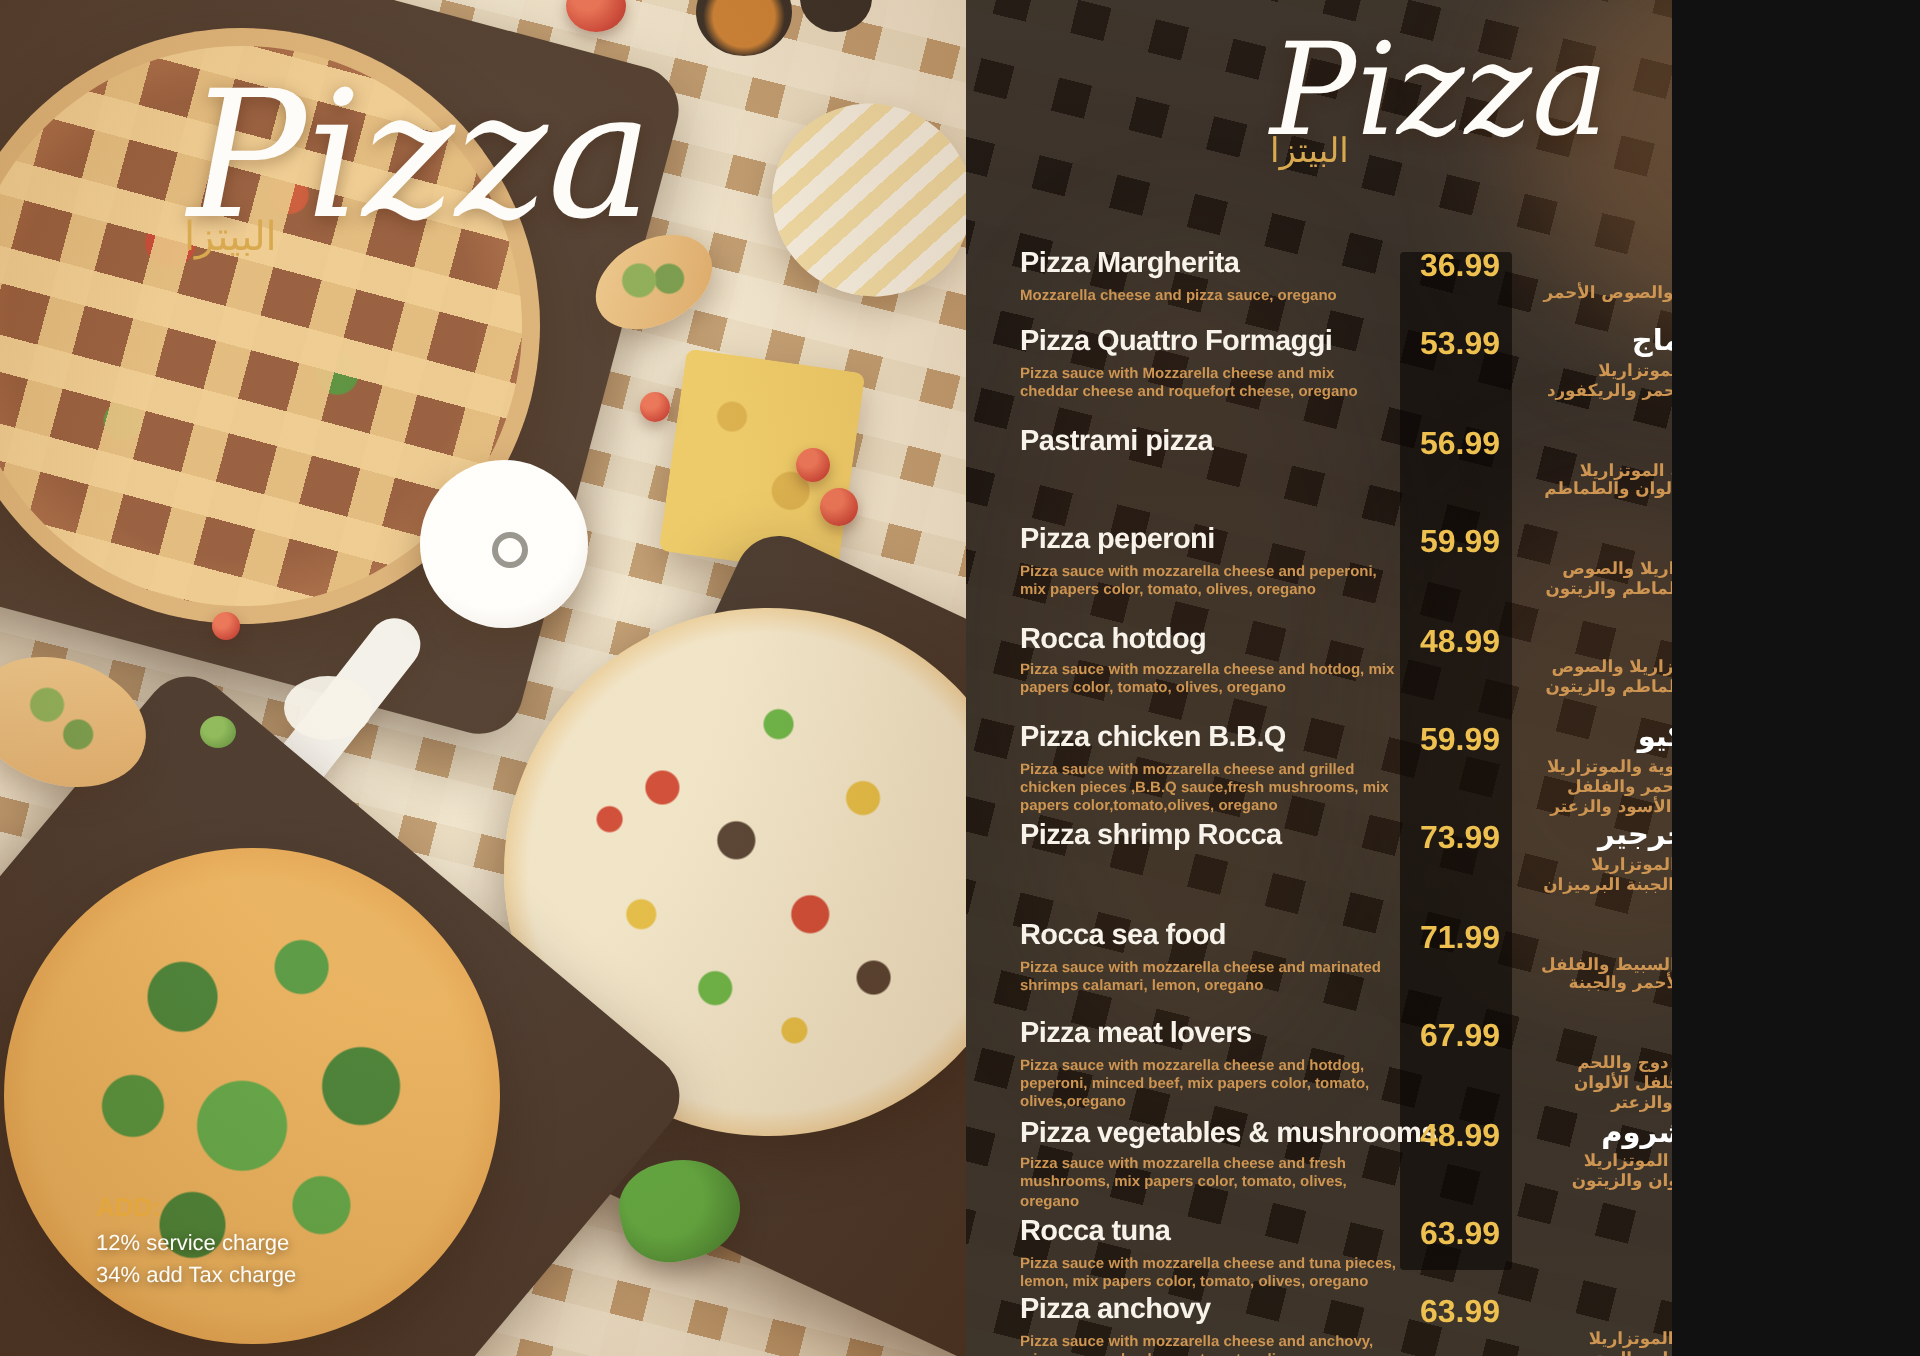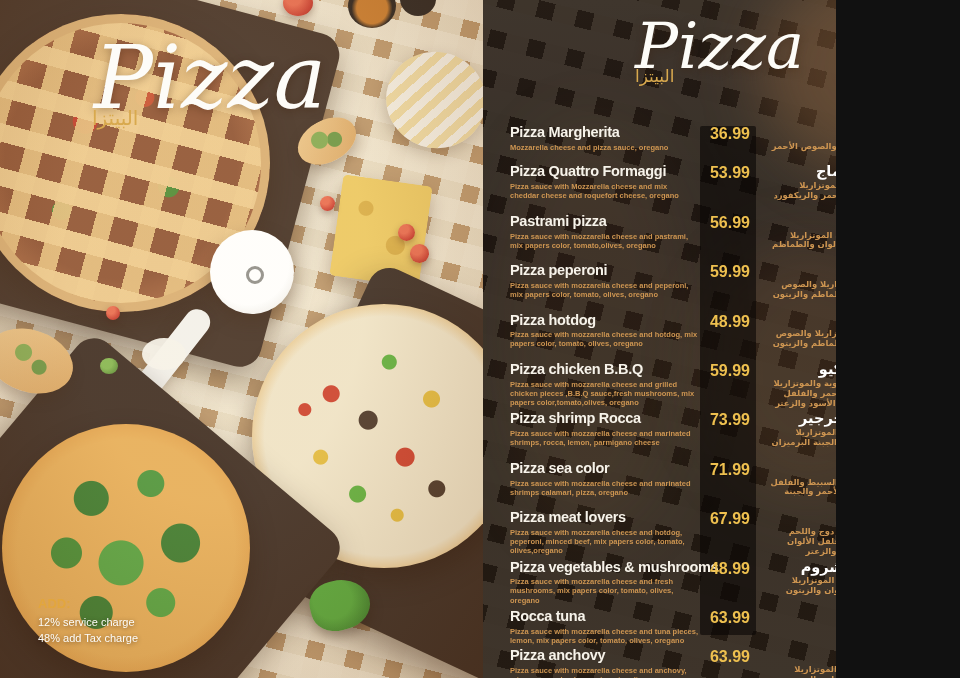--- a/index.html
+++ b/index.html
@@ -117,21 +117,21 @@
     font-family:"DejaVu Serif",serif;font-style:italic;font-weight:400;color:#fdfcf8;
     text-shadow:0 2px 8px rgba(60,30,10,.35);line-height:1;
   }
   .left-title .script-word{font-size:88px;}
   .title-ar{
     font-family:"DejaVu Sans",sans-serif;font-weight:normal;color:#d8a94e;
     text-align:left;direction:rtl;
   }
   .left-title .title-ar{font-size:20px;margin-top:-16px;padding-right:4px;}
 
-  .add-note{position:absolute;left:38px;top:594px;z-index:50;line-height:1.5;}
+  .add-note{position:absolute;left:48px;top:594px;z-index:50;line-height:1.5;}
   .add-label{color:#e2a63d;font-weight:bold;font-size:13px;}
   .add-line{color:#fdfcf8;font-weight:normal;font-size:11px;text-shadow:0 1px 4px rgba(40,20,5,.5);}
 
   
   .right-half{
     position:absolute;left:483px;top:0;width:477px;height:678px;overflow:hidden;
     background:linear-gradient(180deg,#251c15 0%,#1b1410 35%,#201811 70%,#241b13 100%);
   }
   .right-weave{position:absolute;inset:-40px;opacity:.13;
     background-image:
@@ -198,21 +198,21 @@
     <div class="shape pepper"></div>
 
     <div class="left-title">
       <div class="script-word">Pizza</div>
       <div class="title-ar">البيتزا</div>
     </div>
 
     <div class="add-note">
       <div class="add-label">ADD:</div>
       <div class="add-line">12% service charge</div>
-      <div class="add-line">48% add Tax charge</div>
+      <div class="add-line">34% add Tax charge</div>
     </div>
 
     <div class="left-tint"></div>
   </div>
 
   <div class="right-half">
     <div class="right-weave"></div>
     <div class="ghost g1"></div>
     <div class="ghost g2"></div>
     <div class="ghost g3"></div>
@@ -245,21 +245,20 @@
     <div class="price">53.99</div>
     <div class="ar-block">
       <div class="ar-name" dir="rtl">بيتزا كواتروفورماج</div>
       <div class="ar-desc" dir="rtl">البيتزا مع مكس من الجبنة الموتزاريلا والشيدر الأصفر والشيدر الأحمر والريكفورد والصوص الأحمر والزعتر</div>
     </div>
   </div>
 
   <div class="menu-row">
     <div>
       <div class="en-name">Pastrami pizza</div>
-      <div class="en-desc">Pizza sauce with mozzarella cheese and pastrami, mix papers color, tomato,olives, oregano</div>
     </div>
     <div class="price">56.99</div>
     <div class="ar-block">
       <div class="ar-name" dir="rtl">بيتزا بسطرمه</div>
       <div class="ar-desc" dir="rtl">البيتزا مع البسطرمة والجبنة الموتزاريلا والصوص الأحمر والفلفل الألوان والطماطم والزيتون الأسود والزعتر</div>
     </div>
   </div>
 
   <div class="menu-row">
     <div>
@@ -268,21 +267,21 @@
     </div>
     <div class="price">59.99</div>
     <div class="ar-block">
       <div class="ar-name" dir="rtl">بيتزا بيبرونى</div>
       <div class="ar-desc" dir="rtl">البيتزا مع البيبرونى والموتزاريلا والصوص الأحمر والفلفل الألوان والطماطم والزيتون الأسود والزعتر</div>
     </div>
   </div>
 
   <div class="menu-row">
     <div>
-      <div class="en-name">Pizza hotdog</div>
+      <div class="en-name">Rocca hotdog</div>
       <div class="en-desc">Pizza sauce with mozzarella cheese and hotdog, mix papers color, tomato, olives, oregano</div>
     </div>
     <div class="price">48.99</div>
     <div class="ar-block">
       <div class="ar-name" dir="rtl">بيتزا هوت دوج</div>
       <div class="ar-desc" dir="rtl">البيتزا مع الهوت دوج والموتزاريلا والصوص الأحمر والفلفل الألوان والطماطم والزيتون الأسود والزعتر</div>
     </div>
   </div>
 
   <div class="menu-row">
@@ -293,33 +292,32 @@
     <div class="price">59.99</div>
     <div class="ar-block">
       <div class="ar-name" dir="rtl">بيتزا تشكن باربكيو</div>
       <div class="ar-desc" dir="rtl">البيتزا مع قطع الدجاج المشوية والموتزاريلا وصوص الباربكيو الصوص الأحمر والفلفل الألوان والطماطم والزيتون الأسود والزعتر</div>
     </div>
   </div>
 
   <div class="menu-row">
     <div>
       <div class="en-name">Pizza shrimp Rocca</div>
-      <div class="en-desc">Pizza sauce with mozzarella cheese and marinated shrimps, rocca, lemon, parmigano cheese</div>
     </div>
     <div class="price">73.99</div>
     <div class="ar-block">
       <div class="ar-name" dir="rtl">بيتزا جمبرى بالجرجير</div>
       <div class="ar-desc" dir="rtl">البيتزا مع الجمبرى المتبل والموتزاريلا والصوص الأحمر والجرجير والجبنة البرميزان مع الليمون</div>
     </div>
   </div>
 
   <div class="menu-row">
     <div>
-      <div class="en-name">Pizza sea color</div>
-      <div class="en-desc">Pizza sauce with mozzarella cheese and marinated shrimps calamari, pizza, oregano</div>
+      <div class="en-name">Rocca sea food</div>
+      <div class="en-desc">Pizza sauce with mozzarella cheese and marinated shrimps calamari, lemon, oregano</div>
     </div>
     <div class="price">71.99</div>
     <div class="ar-block">
       <div class="ar-name" dir="rtl">بيتزا سي فود</div>
       <div class="ar-desc" dir="rtl">البيتزا مع الجمبرى المتبل والسبيط والفلفل الألوان والزيتون والصوص الأحمر والجبنة الموتزاريلا والليمون</div>
     </div>
   </div>
 
   <div class="menu-row">
     <div>

